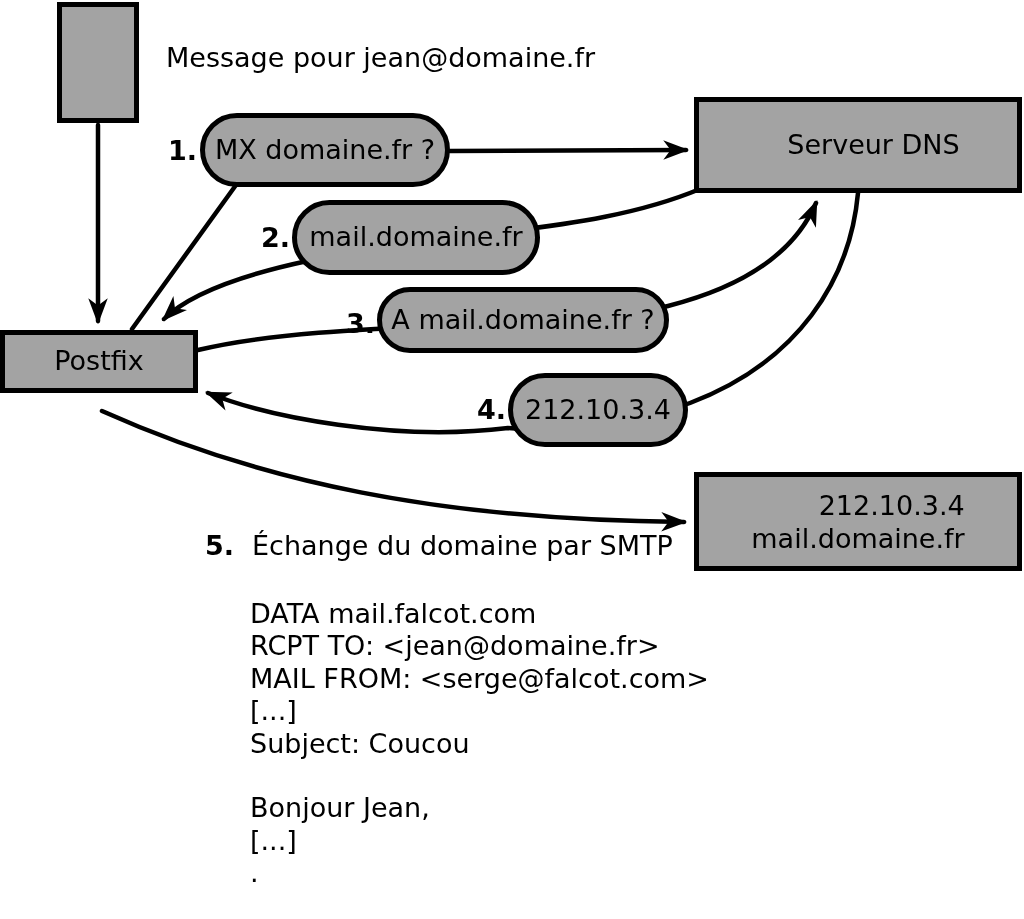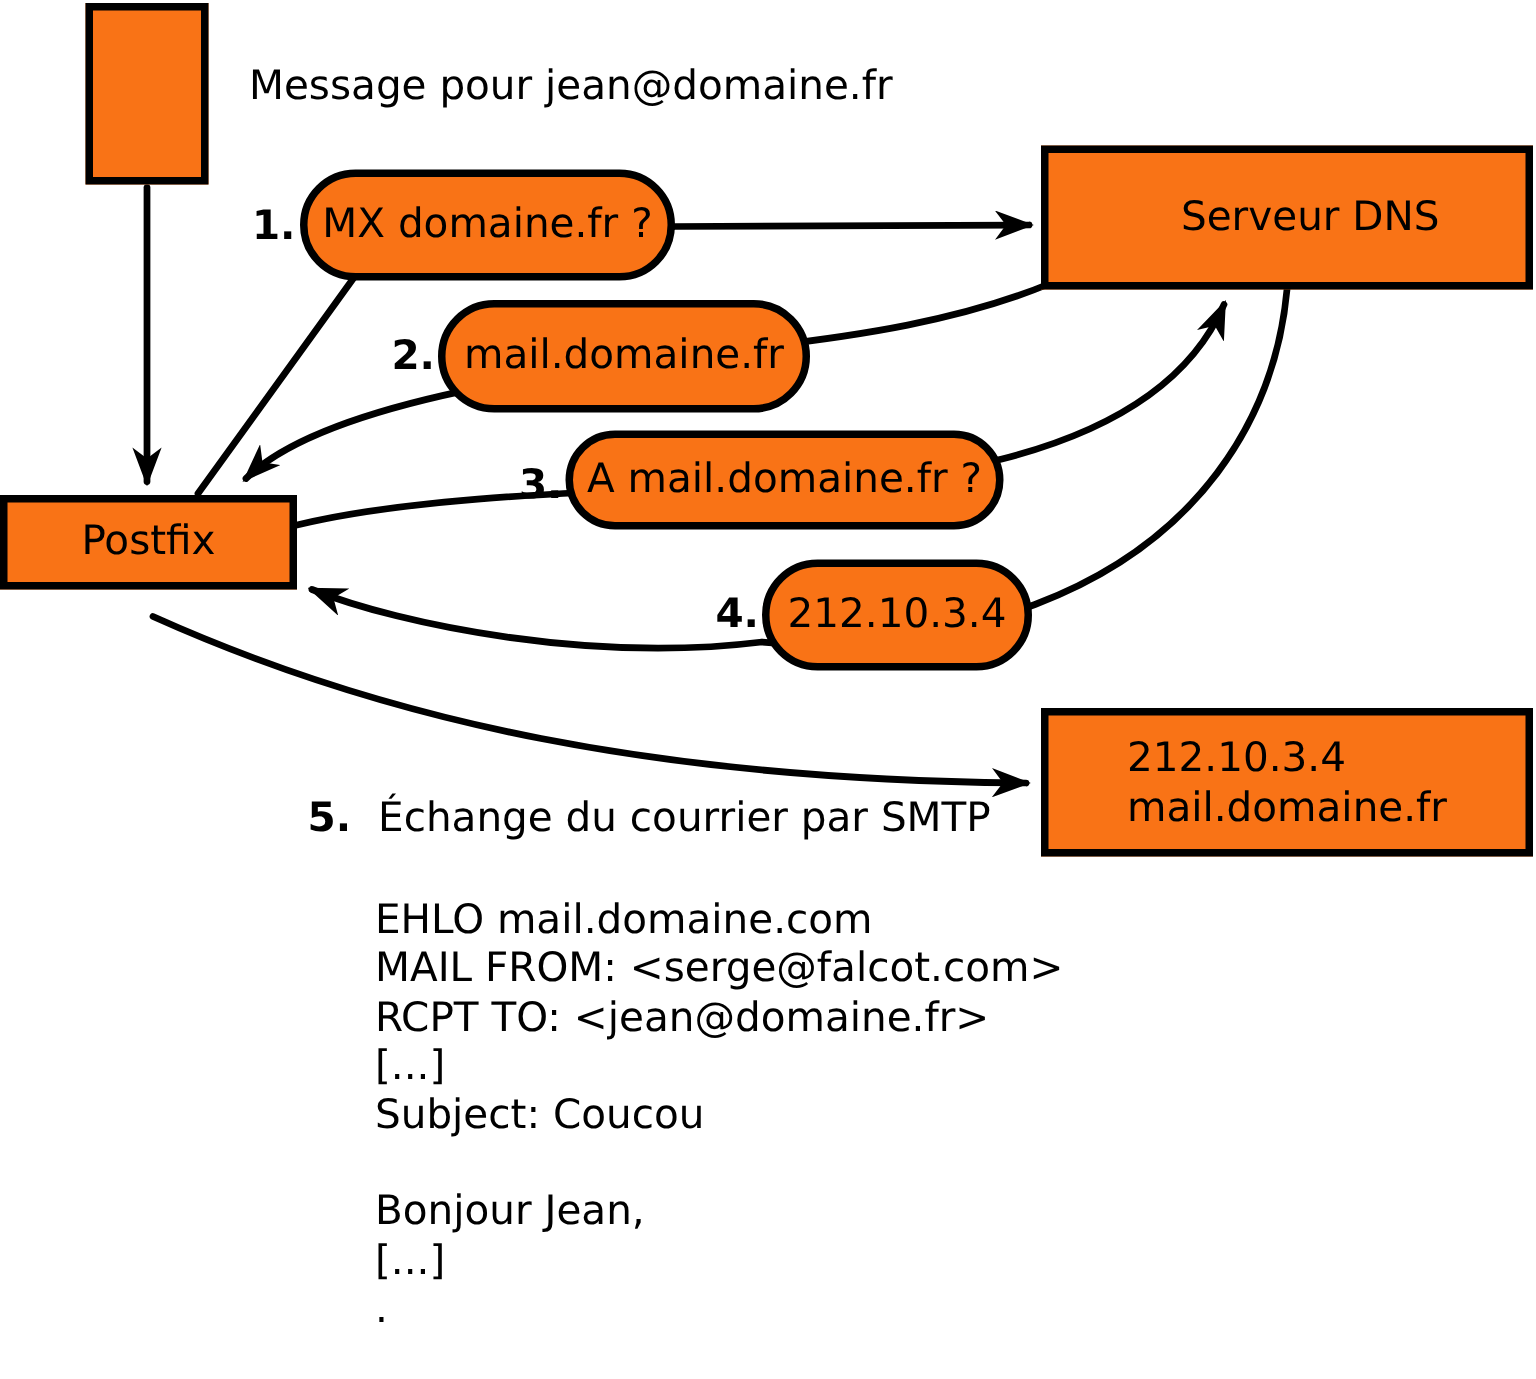--- a/index.html
+++ b/index.html
@@ -3,23 +3,23 @@
 <meta charset="utf-8">
 <style>
   html,body { margin:0; padding:0; background:#ffffff; }
   .stage {
     position:relative; width:1024px; height:919px; background:#ffffff;
     font-family:"DejaVu Sans", sans-serif; color:#000; overflow:hidden;
     font-size:27px; line-height:1.2;
   }
   .layer { position:absolute; left:0; top:0; }
   .box {
-    position:absolute; box-sizing:border-box; background:#f97316;
+    position:absolute; box-sizing:border-box; background:#a3a3a3;
     border:5px solid #000; display:flex; align-items:center; justify-content:center;
-    text-align:left; z-index:2;
+    text-align:right; z-index:2;
   }
   .pill { border-radius:40px; }
   .num {
     position:absolute; z-index:3; font-weight:bold; text-align:right;
     line-height:32px; white-space:nowrap;
   }
   .free-label { position:absolute; z-index:3; white-space:nowrap; }
   .step5 { position:absolute; z-index:3; display:flex; align-items:baseline; white-space:nowrap; }
   .step5 .n { font-weight:bold; margin-right:18px; }
   .two-line { line-height:33px; }
@@ -82,27 +82,27 @@
   </div>
   <div class="num" style="left:325px; top:308px; width:50px;">3.</div>
 
   <div class="box pill" style="left:508px; top:373px; width:180px; height:74px;">
     <span>212.10.3.4</span>
   </div>
   <div class="num" style="left:456px; top:394px; width:50px;">4.</div>
 
   <div class="step5" style="left:205px; top:530px;">
     <span class="n">5.</span>
-    <span>Échange du courrier par SMTP</span>
+    <span>Échange du domaine par SMTP</span>
   </div>
 
   <div class="smtp" style="left:250px; top:598px;">
-    <div class="smtp-line">EHLO mail.domaine.com</div>
+    <div class="smtp-line">DATA mail.falcot.com</div>
+    <div class="smtp-line">RCPT TO: &lt;jean@domaine.fr&gt;</div>
     <div class="smtp-line">MAIL FROM: &lt;serge@falcot.com&gt;</div>
-    <div class="smtp-line">RCPT TO: &lt;jean@domaine.fr&gt;</div>
     <div class="smtp-line">[...]</div>
     <div class="smtp-line">Subject: Coucou</div>
     <div class="smtp-line"></div>
     <div class="smtp-line">Bonjour Jean,</div>
     <div class="smtp-line">[...]</div>
     <div class="smtp-line">.</div>
   </div>
 
 </div>
 

